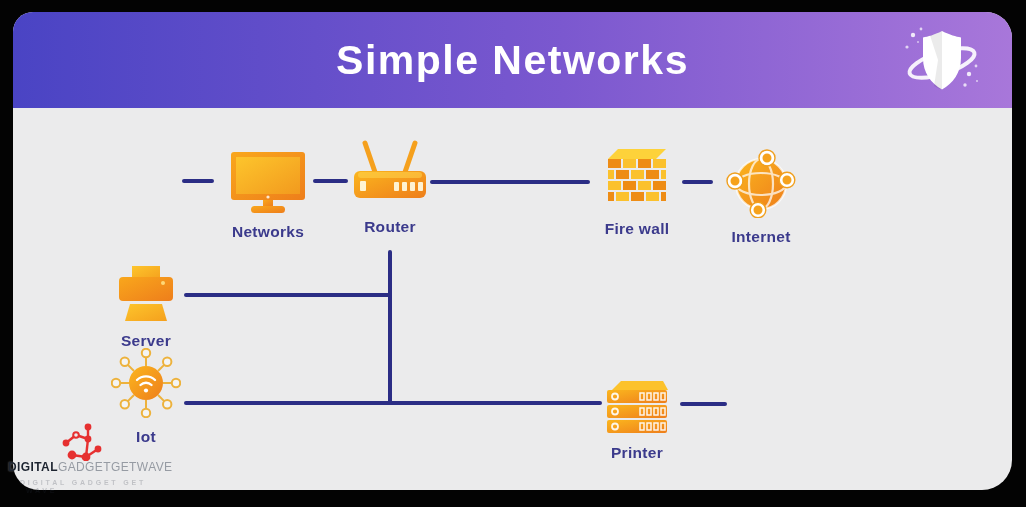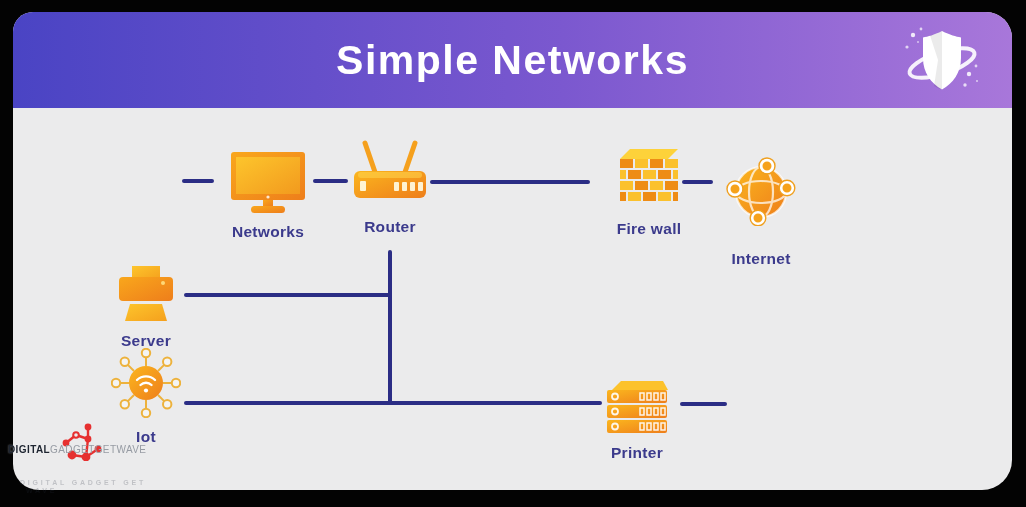--- a/index.html
+++ b/index.html
@@ -27,21 +27,21 @@
   .node .label{
     margin-top:10px;font-size:15.5px;font-weight:bold;color:#3b3a8c;letter-spacing:.3px;
     text-align:center;
   }
   .node.router .label{margin-top:17px;}
   .line{position:absolute;background:#2b2d85;border-radius:2px;}
   .line.h{height:4px;}
   .line.v{width:4px;}
   .wm-molecule{position:absolute;left:58px;top:421px;line-height:0;}
   .wm-brand{
-    position:absolute;left:8px;top:444px;font-size:10px;letter-spacing:.4px;white-space:nowrap;
+    position:absolute;left:8px;top:460px;font-size:12px;letter-spacing:.4px;white-space:nowrap;
   }
   .wm-brand .bold{font-weight:bold;color:#1d2430;text-shadow:0 0 2px rgba(255,255,255,.45);}
   .wm-brand .light{color:#969ba3;}
   .wm-faint{
     position:absolute;font-size:7px;font-weight:bold;letter-spacing:2.8px;
     color:#2a3140;opacity:.22;white-space:nowrap;
   }
   .wm-faint.l1{left:20px;top:479px;}
   .wm-faint.l2{left:26px;top:487px;}
 </style>
@@ -122,21 +122,21 @@
           <rect x="3" y="32" width="72" height="27" rx="6" fill="url(#grA)"></rect>
           <rect x="7" y="33" width="64" height="6" rx="3" fill="#ffd54f" opacity="0.55"></rect>
           <rect x="9" y="42" width="6" height="10" rx="1" fill="#fffde7" opacity="0.9"></rect>
           <rect x="43" y="43" width="5" height="9" rx="1" fill="#fffde7" opacity="0.9"></rect>
           <rect x="51" y="43" width="5" height="9" rx="1" fill="#fffde7" opacity="0.9"></rect>
           <rect x="59" y="43" width="5" height="9" rx="1" fill="#fffde7" opacity="0.9"></rect>
           <rect x="67" y="43" width="5" height="9" rx="1" fill="#fffde7" opacity="0.9"></rect>
         </svg></div>
       <div class="label">Router</div>
     </div>
-    <div class="node firewall" style="left: 574px; top: 146px;">
+    <div class="node firewall" style="left: 562px; top: 146px;">
       <div class="icon"><svg width="64" height="64" viewBox="0 0 64 64">
           <polygon points="3,13 13,3 61,3 51,13" fill="#fdd23a"></polygon>
           <g>
             <rect x="3" y="13" width="13" height="9" fill="#ee8c15"></rect>
             <rect x="18" y="13" width="13" height="9" fill="#fbc12d"></rect>
             <rect x="33" y="13" width="13" height="9" fill="#ee8c15"></rect>
             <rect x="48" y="13" width="13" height="9" fill="#fbc12d"></rect>
             <rect x="3" y="24" width="6" height="9" fill="#fbc12d"></rect>
             <rect x="11" y="24" width="13" height="9" fill="#ee8c15"></rect>
             <rect x="26" y="24" width="13" height="9" fill="#fbc12d"></rect>
@@ -148,21 +148,21 @@
             <rect x="48" y="35" width="13" height="9" fill="#ee8c15"></rect>
             <rect x="3" y="46" width="6" height="9" fill="#ee8c15"></rect>
             <rect x="11" y="46" width="13" height="9" fill="#fbc12d"></rect>
             <rect x="26" y="46" width="13" height="9" fill="#ee8c15"></rect>
             <rect x="41" y="46" width="13" height="9" fill="#fbc12d"></rect>
             <rect x="56" y="46" width="5" height="9" fill="#ee8c15"></rect>
           </g>
         </svg></div>
       <div class="label">Fire wall</div>
     </div>
-    <div class="node internet" style="left: 686px; top: 156px; gap: 14px;">
+    <div class="node internet" style="left: 686px; top: 148px;">
       <div class="icon"><svg width="70" height="70" viewBox="0 0 70 70">
           <defs>
             <linearGradient id="giA" x1="0" y1="0" x2="1" y2="1">
               <stop offset="0" stop-color="#fbb61e"></stop>
               <stop offset="1" stop-color="#ee7e1b"></stop>
             </linearGradient>
           </defs>
           <circle cx="35" cy="36" r="25" fill="url(#giA)"></circle>
           <g fill="none" stroke="#fff" stroke-width="2.2" opacity="0.72">
             <circle cx="35" cy="36" r="25"></circle>

